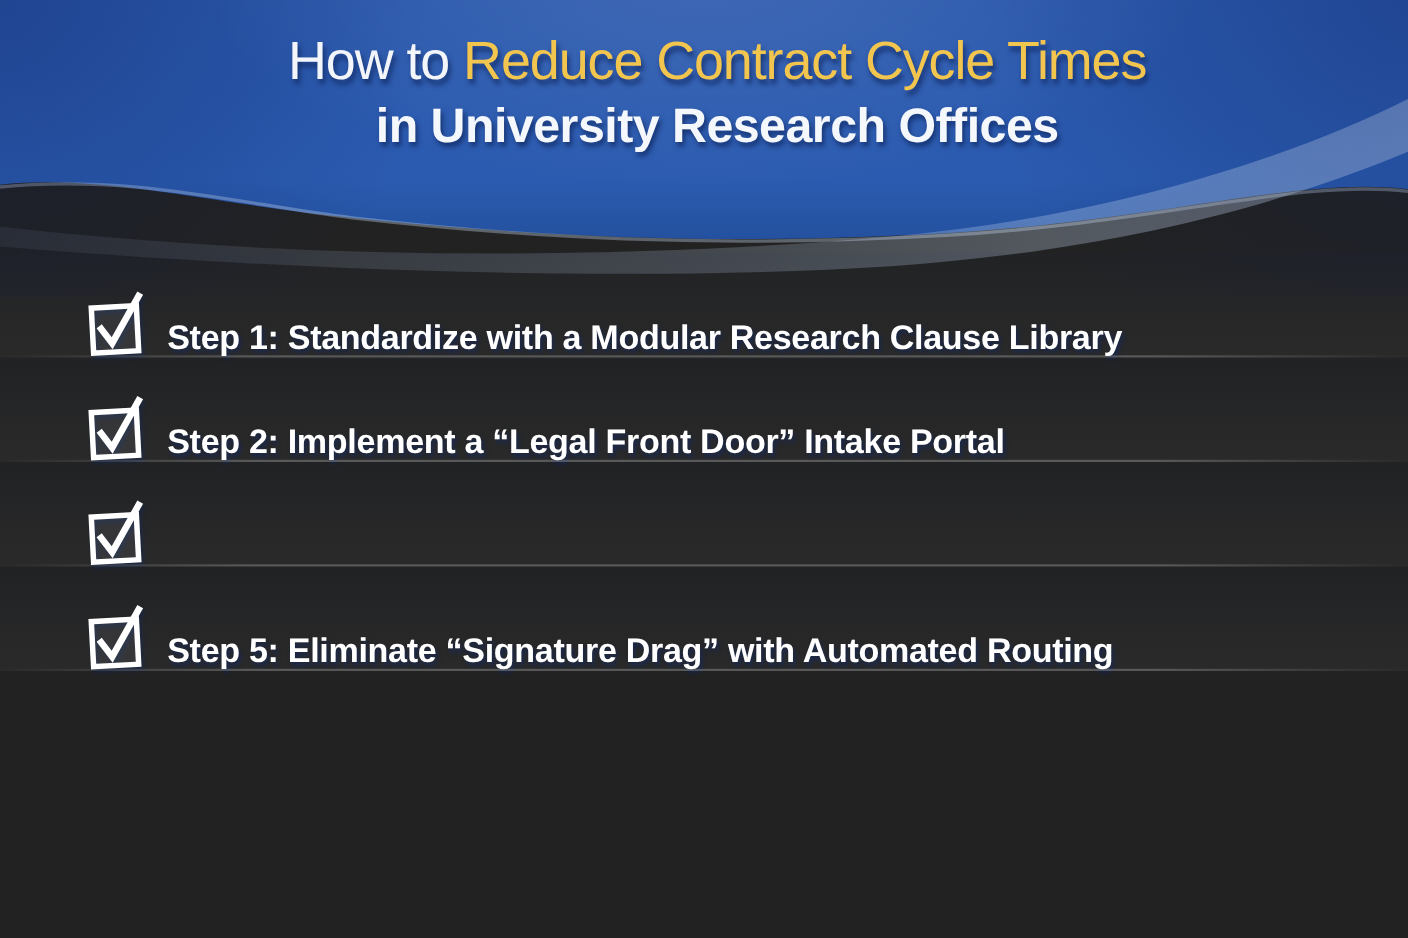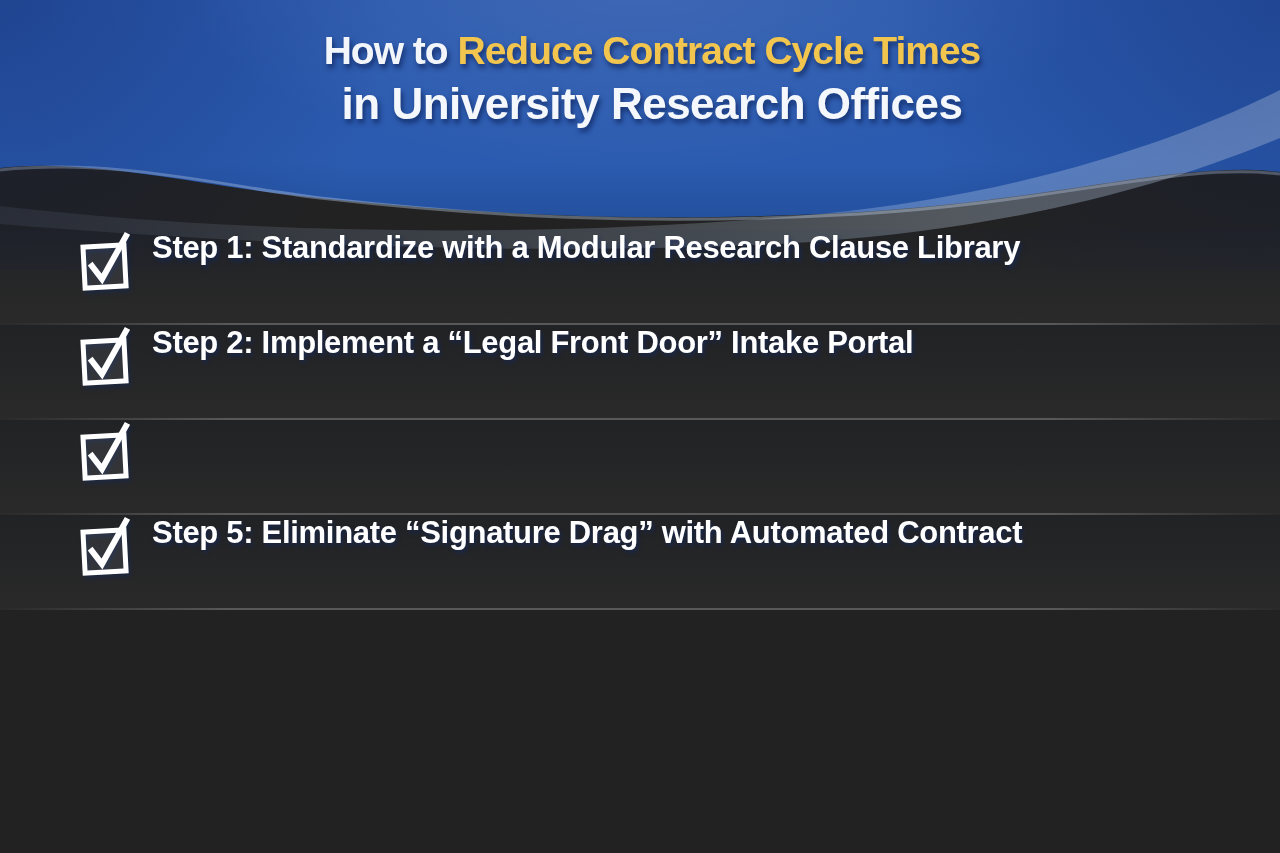--- a/index.html
+++ b/index.html
@@ -56,22 +56,22 @@
   .title-block {
     position: absolute;
     top: 30px;
     left: 0;
     width: 1280px;
     text-align: center;
     z-index: 3;
   }
 
   .title-line1 {
-    font-size: 39px;
-    font-weight: bold;
+    font-size: 49px;
+    font-weight: normal;
     letter-spacing: -1px;
     line-height: 1.1;
     color: #f2f5fa;
     text-shadow: 2px 4px 5px rgba(14, 36, 92, 0.75);
     white-space: nowrap;
     padding-left: 24px;
   }
 
   .title-line1 .hl {
     color: #f2c54f;
@@ -93,21 +93,21 @@
     top: 230px;
     left: 0;
     width: 1280px;
     z-index: 2;
   }
 
   .step {
     position: relative;
     height: 95px;
     display: flex;
-    align-items: flex-start;
+    align-items: flex-end;
     padding-left: 78px;
     box-sizing: border-box;
     
     background: linear-gradient(180deg, rgba(16,40,96,0.045) 0%, rgba(255,255,255,0.035) 100%);
   }
 
   
   .step::after {
     content: "";
     position: absolute;
@@ -202,17 +202,17 @@
         <rect x="6" y="16" width="41" height="41" fill="rgba(255,255,255,0.07)" stroke="#ffffff" stroke-width="5" transform="rotate(-3 26 36)"></rect>
         <path d="M14 36 L24 49 L48 6" fill="none" stroke="#ffffff" stroke-width="6" stroke-linecap="square" stroke-linejoin="miter"></path>
       </svg>
     </div>
 
     <div class="step">
       <svg class="checkbox" viewBox="0 0 54 62" aria-hidden="true">
         <rect x="6" y="16" width="41" height="41" fill="rgba(255,255,255,0.07)" stroke="#ffffff" stroke-width="5" transform="rotate(-3 26 36)"></rect>
         <path d="M14 36 L24 49 L48 6" fill="none" stroke="#ffffff" stroke-width="6" stroke-linecap="square" stroke-linejoin="miter"></path>
       </svg>
-      <span class="step-label">Step 5: Eliminate “Signature Drag” with Automated Contract</span>
+      <span class="step-label">Step 5: Eliminate “Signature Drag” with Automated Routing</span>
     </div>
 
   </div>
 </div>
 
 </body></html>

